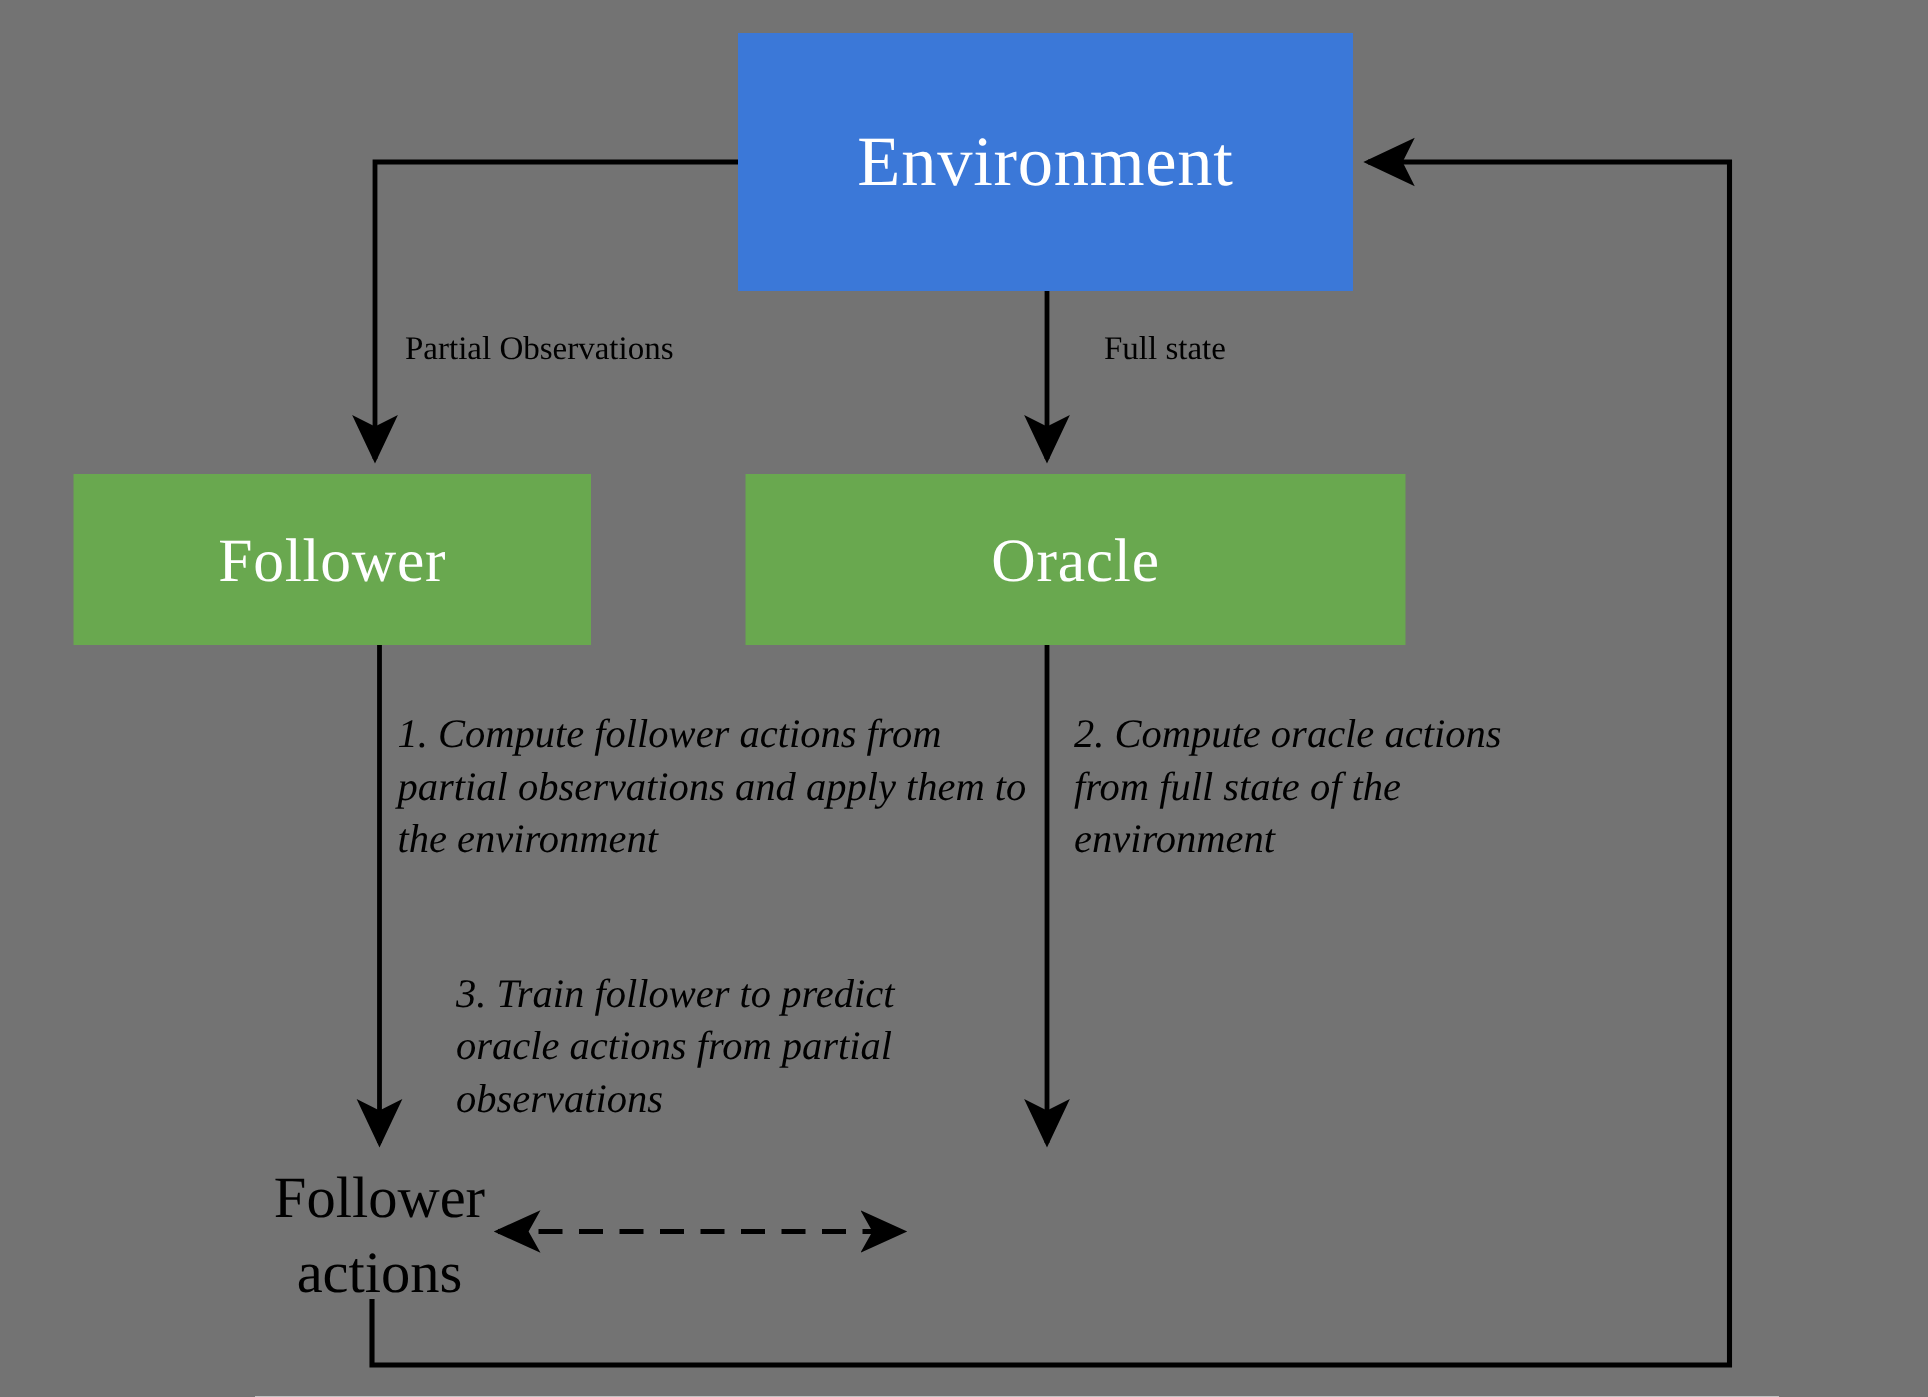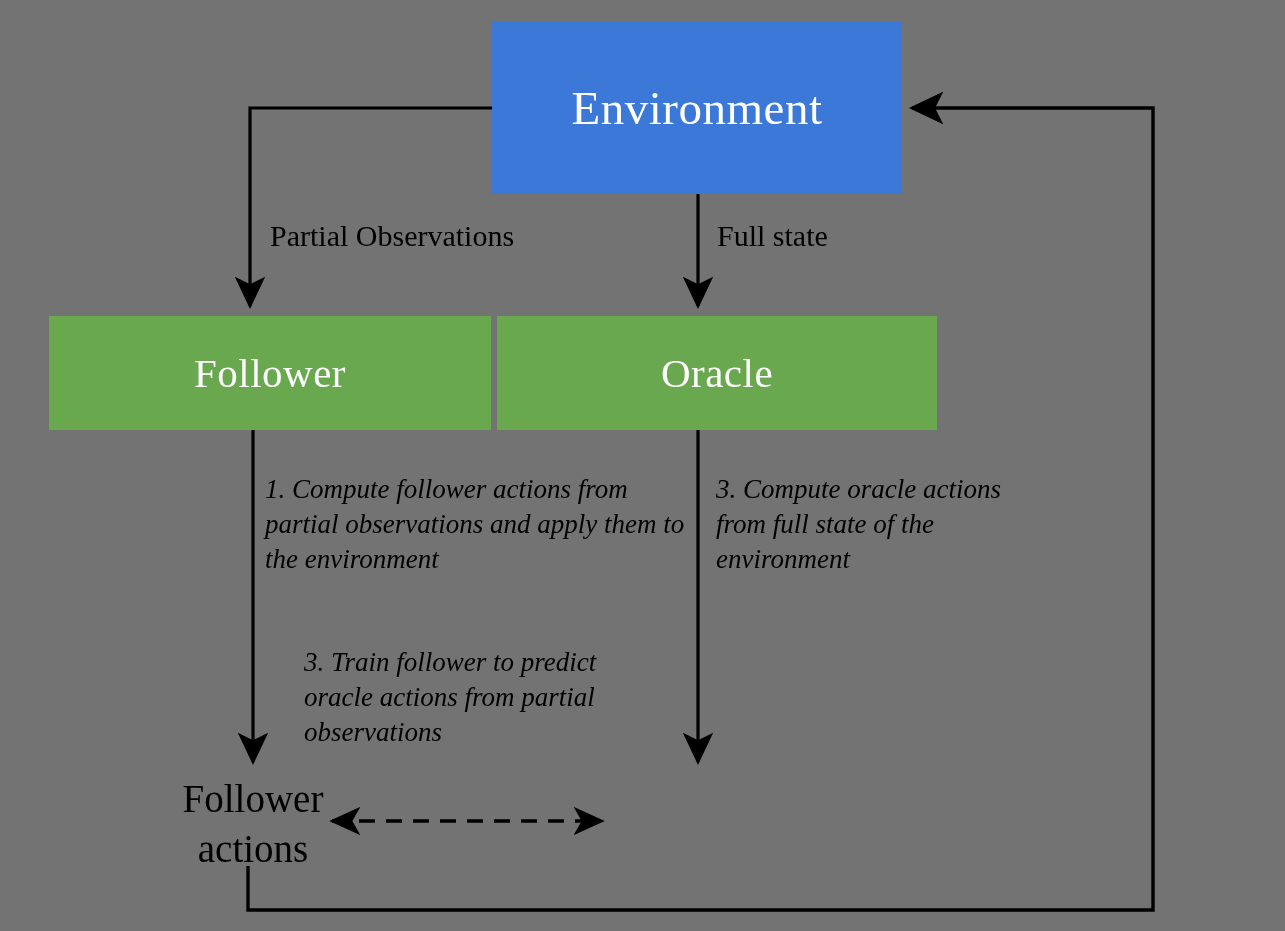--- a/index.html
+++ b/index.html
@@ -39,44 +39,44 @@
   #env-box {
     left: 492px;
     top: 22px;
     width: 410px;
     height: 172px;
     font-size: 47px;
   }
   #follower-box {
     left: 49px;
     top: 316px;
-    width: 442px;
+    width: 345px;
     height: 114px;
     font-size: 41px;
   }
   #oracle-box {
     left: 497px;
     top: 316px;
     width: 440px;
     height: 114px;
     font-size: 41px;
   }
   .edge-label {
     position: absolute;
     font-family: "Liberation Serif", "DejaVu Serif", serif;
-    font-size: 30px;
+    font-size: 22px;
     color: #000000;
     white-space: nowrap;
   }
   #label-partial-observations {
     left: 270px;
     top: 219px;
   }
   #label-full-state {
-    left: 717px;
+    left: 736px;
     top: 219px;
   }
   .step-note {
     position: absolute;
     font-family: "Liberation Serif", "DejaVu Serif", serif;
     font-style: italic;
     font-size: 27px;
     line-height: 1.30;
     color: #000000;
   }
@@ -165,20 +165,20 @@
   <div class="node-box" id="oracle-box" style="background:#69a84f;">
     <span>Oracle</span>
   </div>
 
   <div class="edge-label" id="label-partial-observations">Partial Observations</div>
 
   <div class="edge-label" id="label-full-state">Full state</div>
 
   <div class="step-note" id="step-1-note">1. Compute follower actions from partial observations and apply them to the environment</div>
 
-  <div class="step-note" id="step-2-note">3. Compute oracle actions from full state of the environment</div>
+  <div class="step-note" id="step-2-note">2. Compute oracle actions from full state of the environment</div>
 
   <div class="step-note" id="step-3-note">3. Train follower to predict oracle actions from partial observations</div>
 
   <div class="terminal-label" id="follower-actions-label">Follower actions</div>
 
 
 </div>
 
 </body></html>

